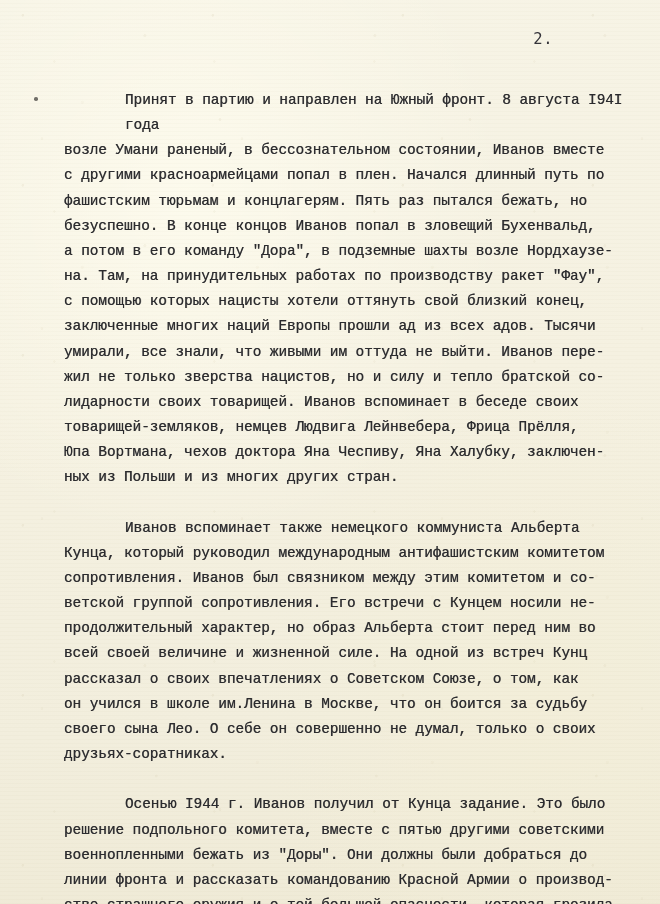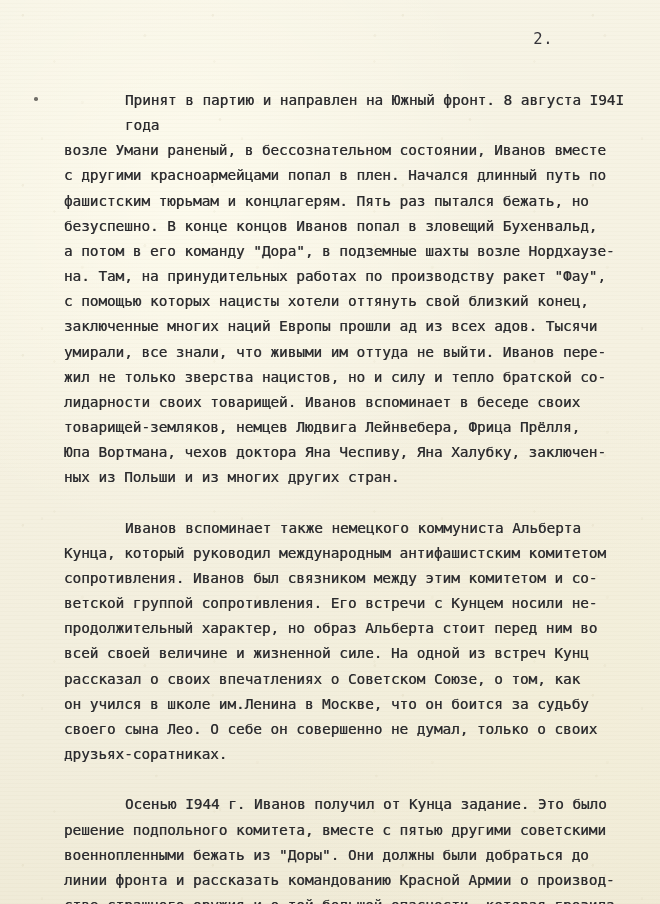--- a/index.html
+++ b/index.html
@@ -99,20 +99,21 @@
     margin-top: 25.15px;
   }
 
   
   .line {
     display: block;
     text-shadow:
       0.35px 0 0 rgba(43,43,46,0.45),
       -0.3px 0 0 rgba(43,43,46,0.22),
       0 0.35px 0 rgba(43,43,46,0.20);
+    font-family: Liberation Mono, monospace;
   }
 
   .indent {
     padding-left: 61px;
   }
 </style>
 </head>
 <body>
 
 <div class="page" style="color: rgb(43, 43, 46);">

